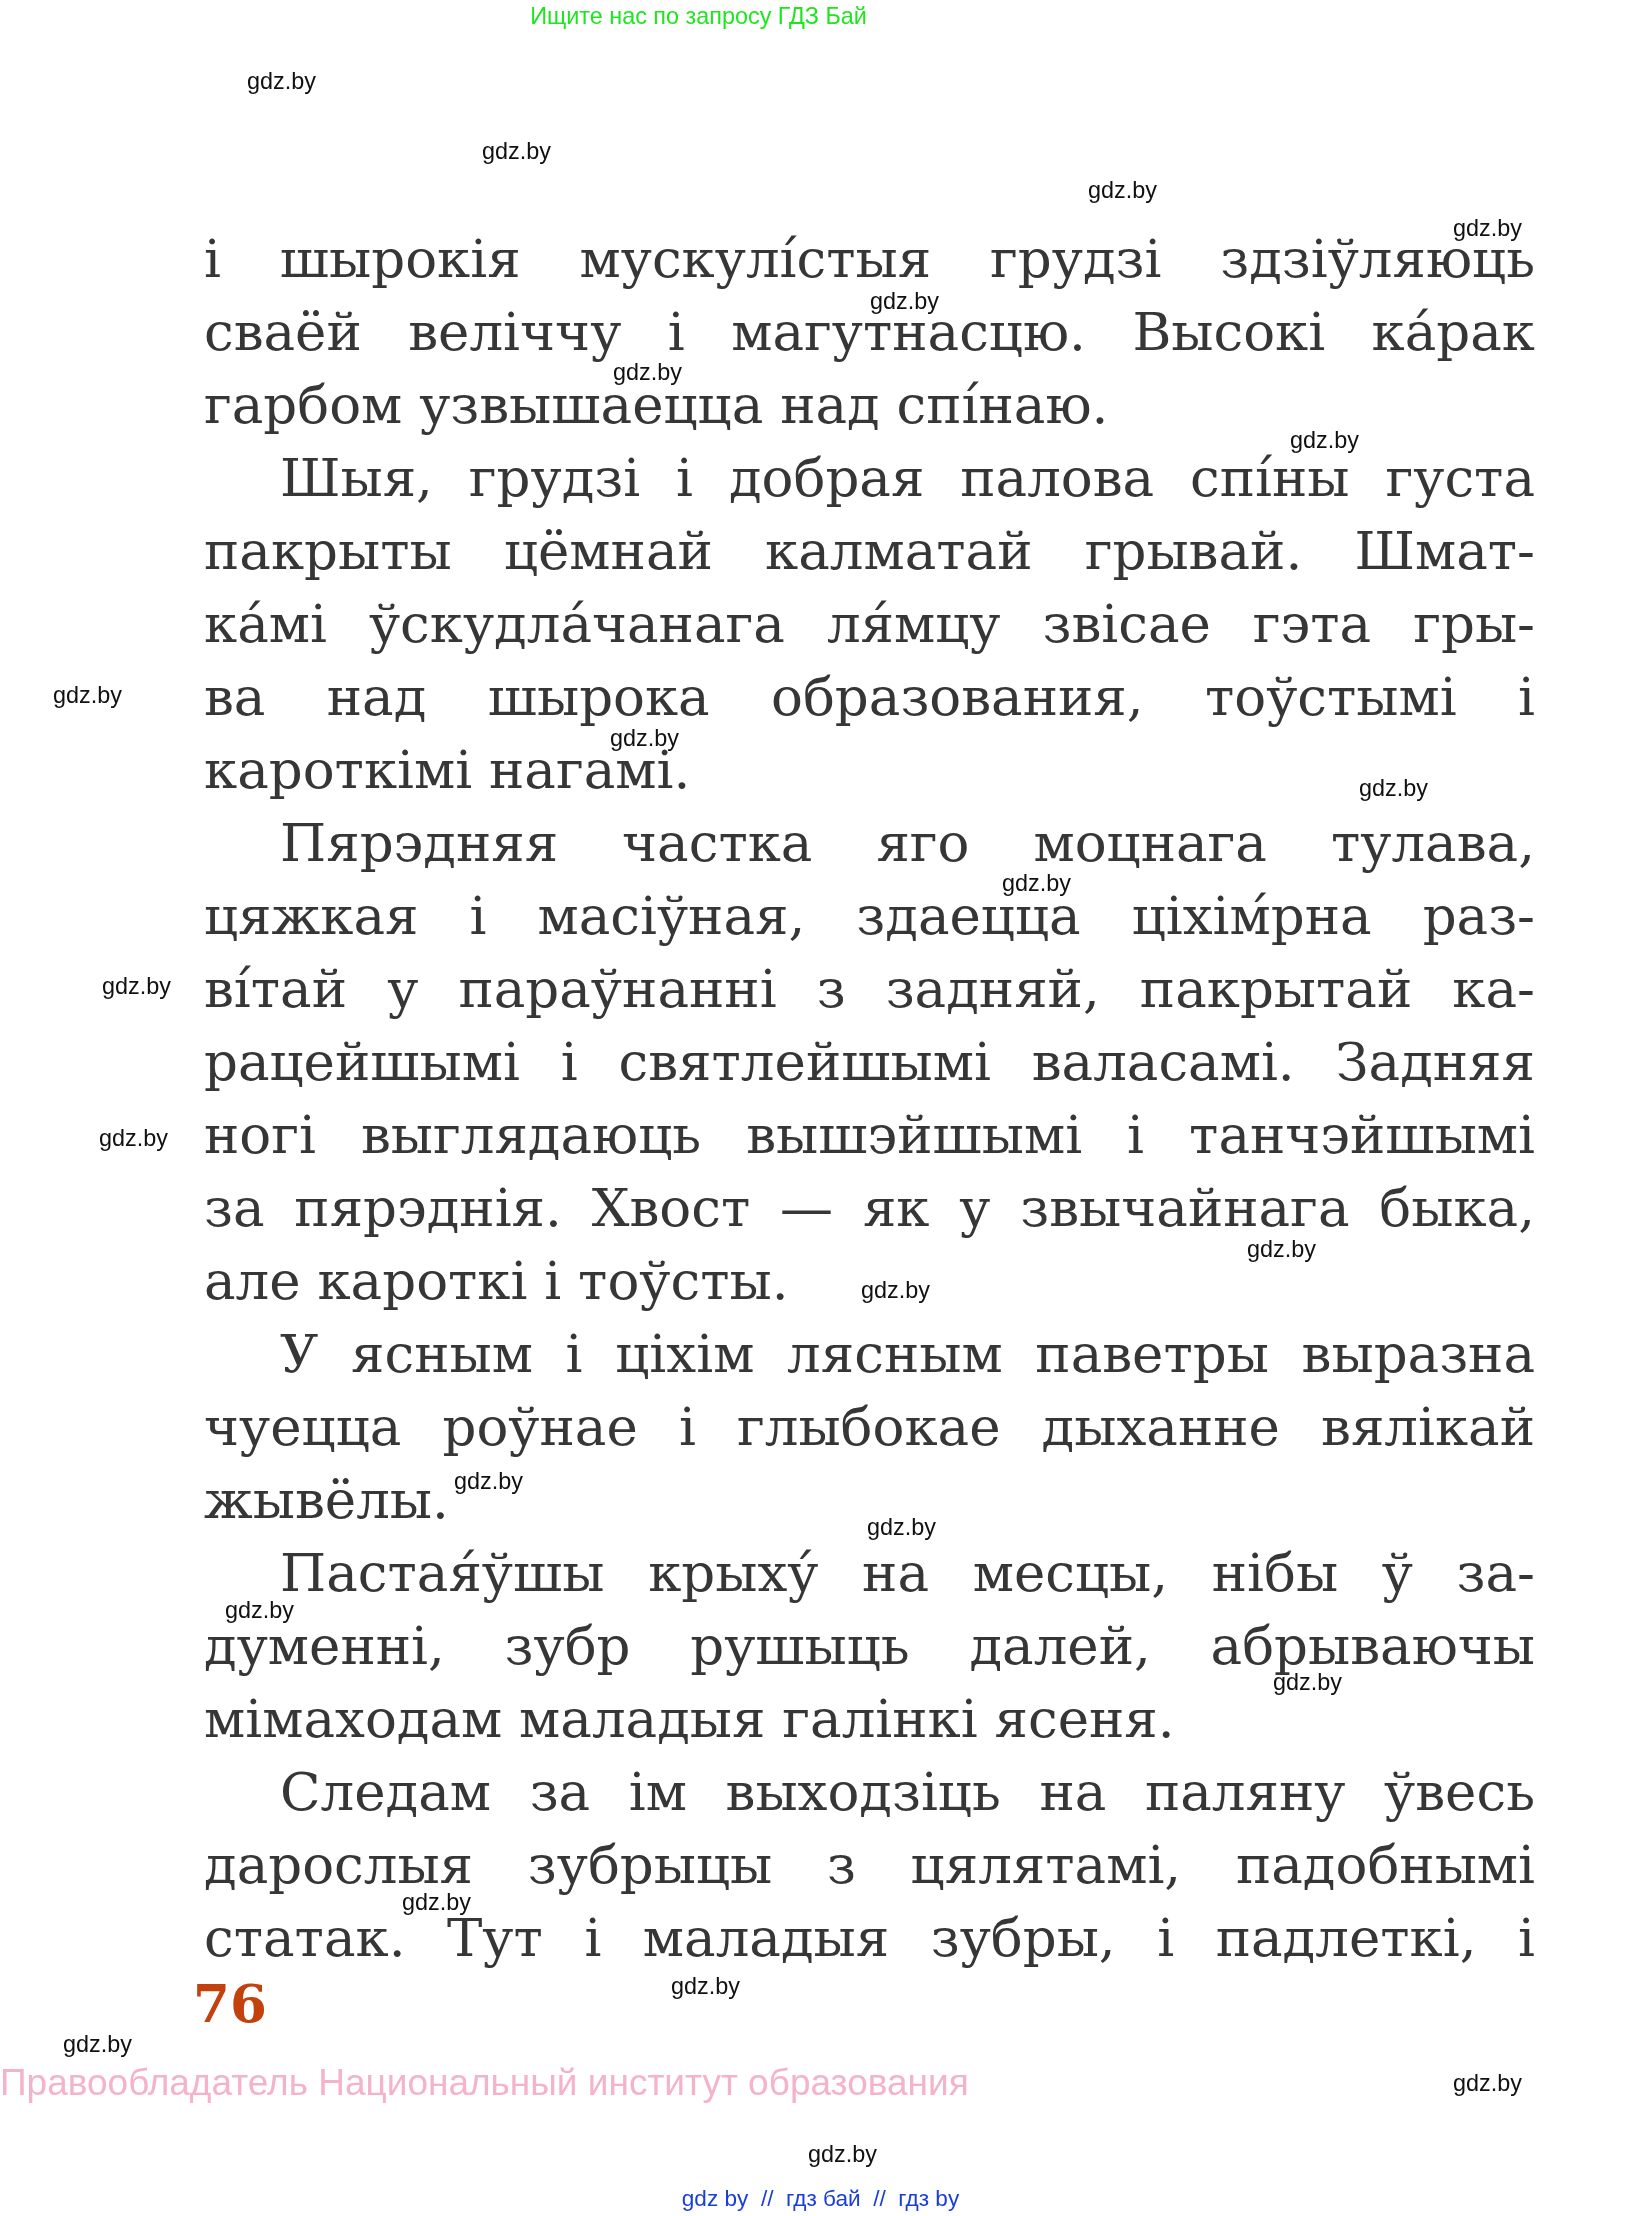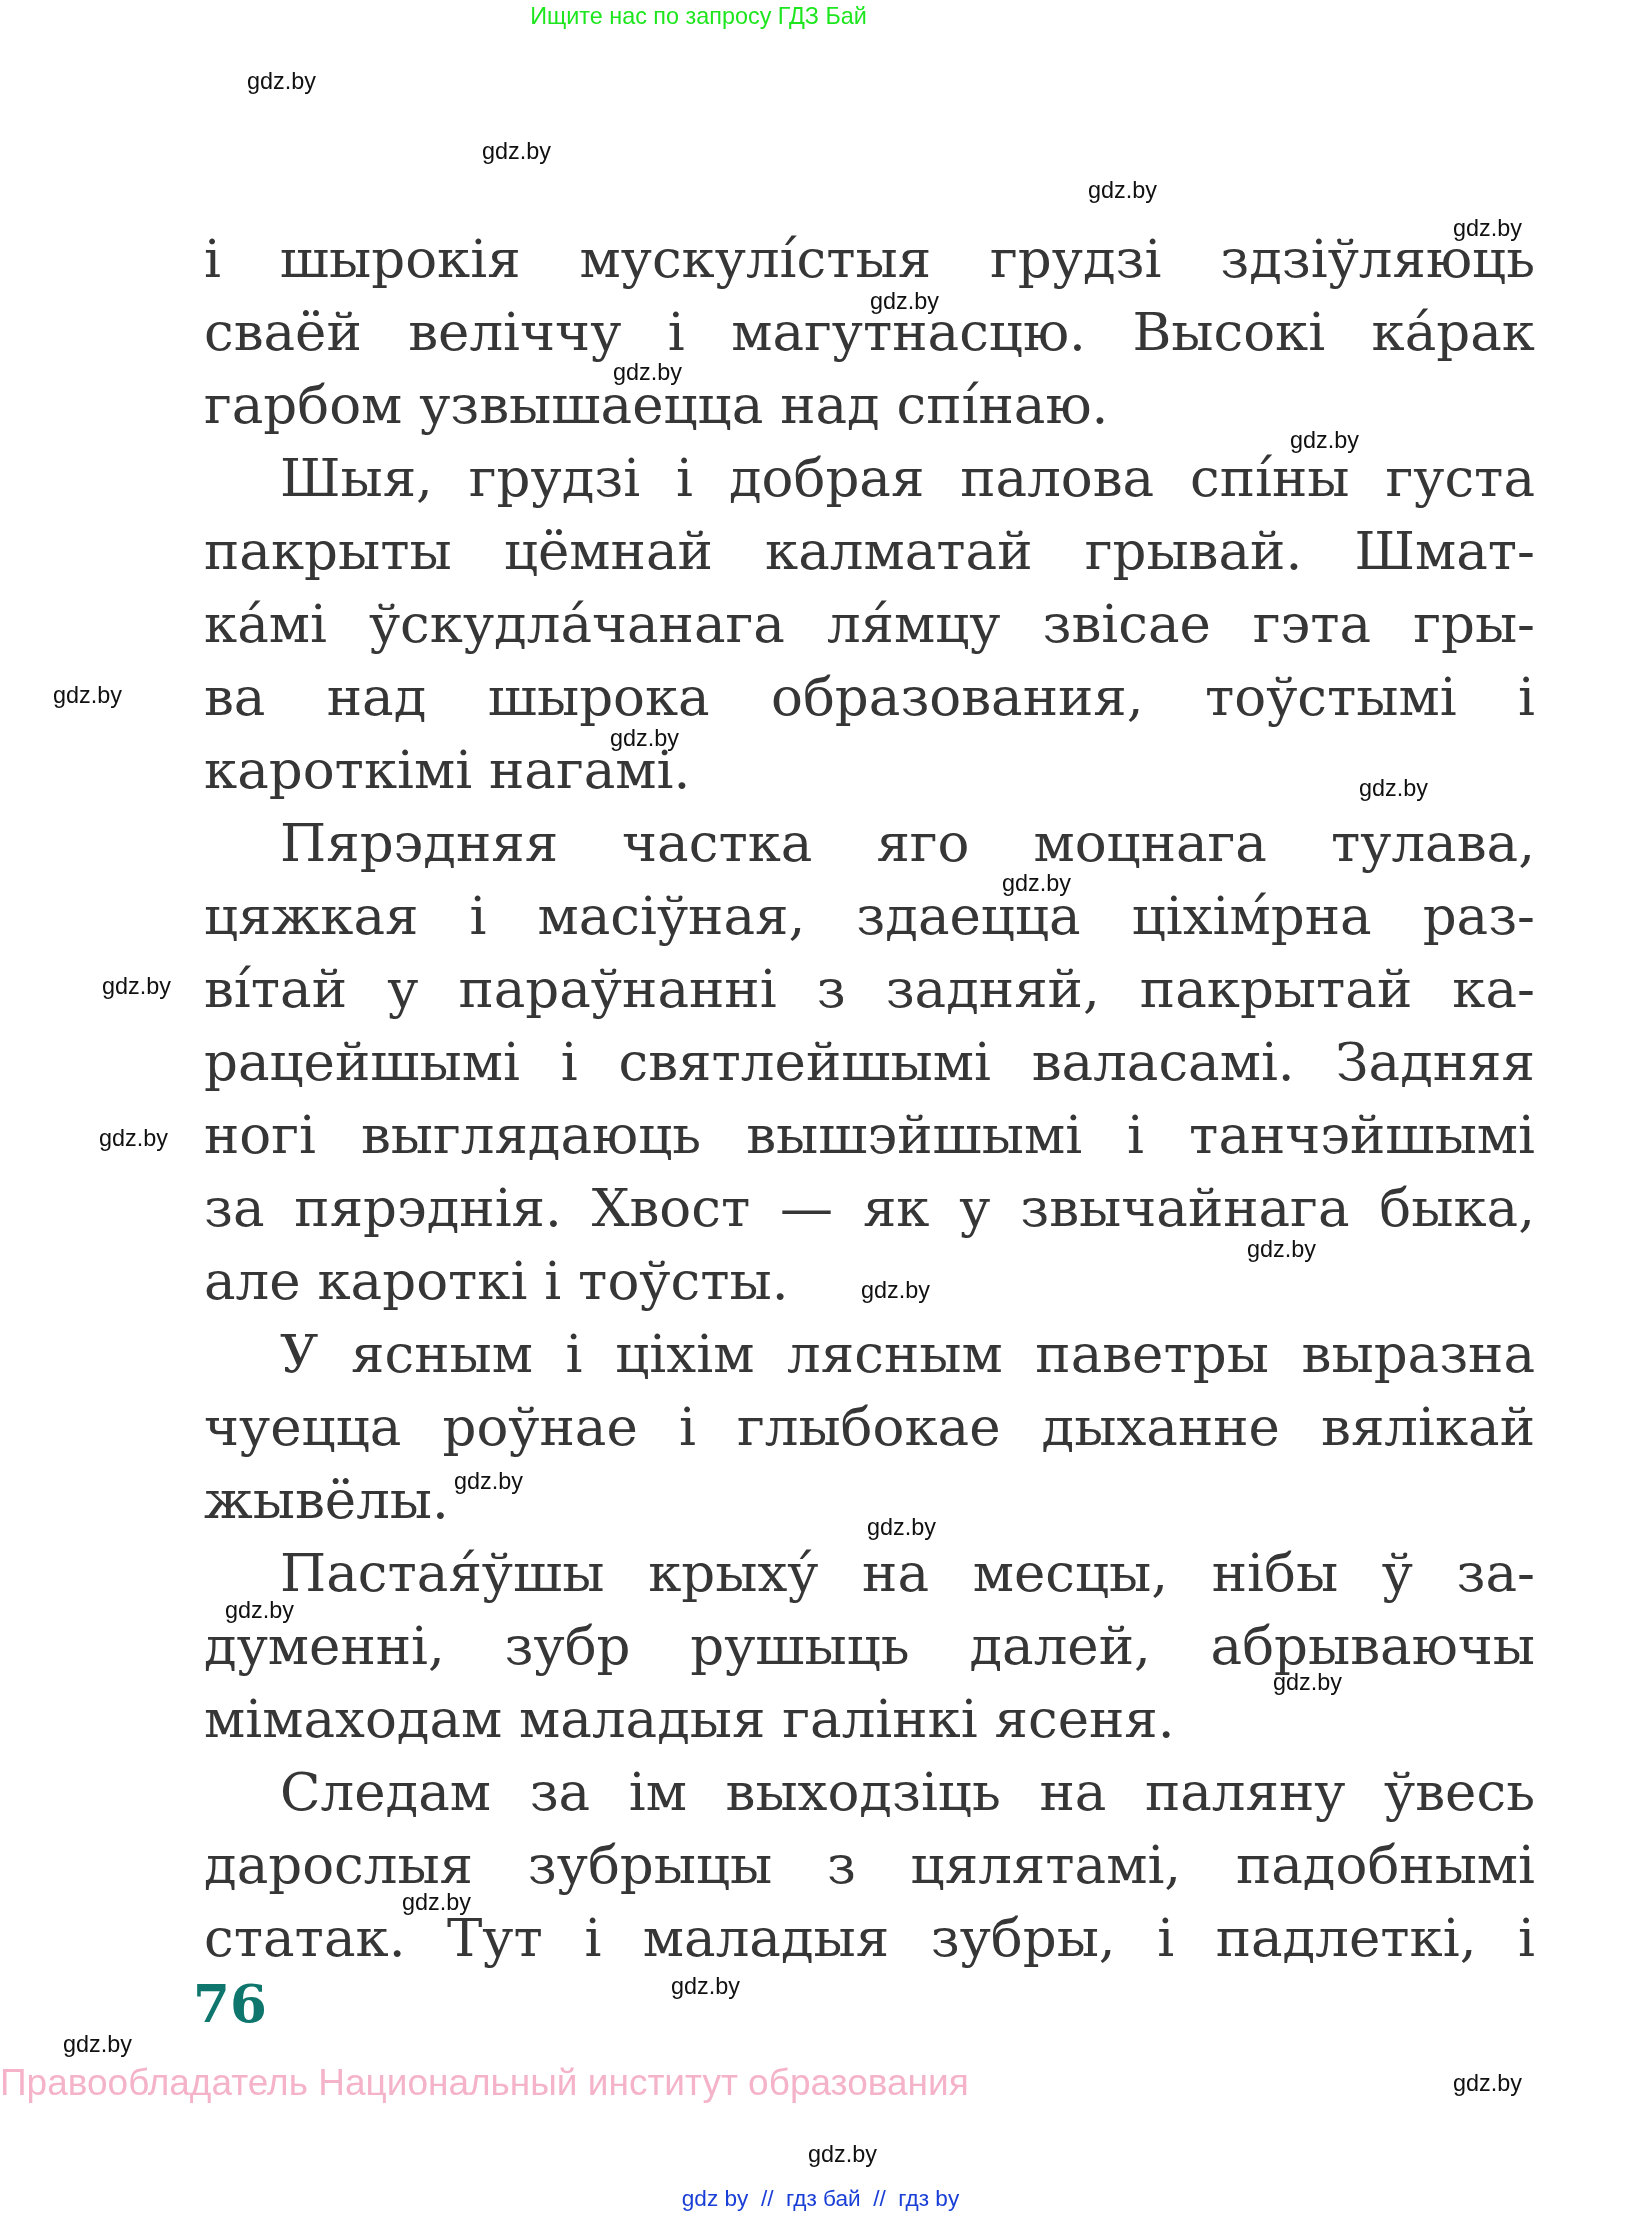--- a/index.html
+++ b/index.html
@@ -16,21 +16,21 @@
   }
   .line {
     display: block; white-space: nowrap; height: 73px;
     text-align: justify; text-align-last: justify;
   }
   .line.last { text-align: left; text-align-last: left; }
   .line.indent { padding-left: 76px; }
   .page-number {
     position: absolute; left: 193px; top: 1967px;
     font-family: "DejaVu Serif", "Liberation Serif", serif;
-    font-size: 53px; font-weight: bold; color: #0f766e; line-height: 73px;
+    font-size: 53px; font-weight: bold; color: #c2410c; line-height: 73px;
   }
   .wm {
     position: absolute; font-family: "Liberation Sans", sans-serif;
     font-size: 23.4px; color: #111111; line-height: 26px; white-space: nowrap;
   }
   .copyright {
     position: absolute; left: 0; width: 1647px; top: 2062px; 
     font-family: "Liberation Sans", sans-serif; font-size: 37px; color: #f4b3c8;
   }
   .bottom-links {

